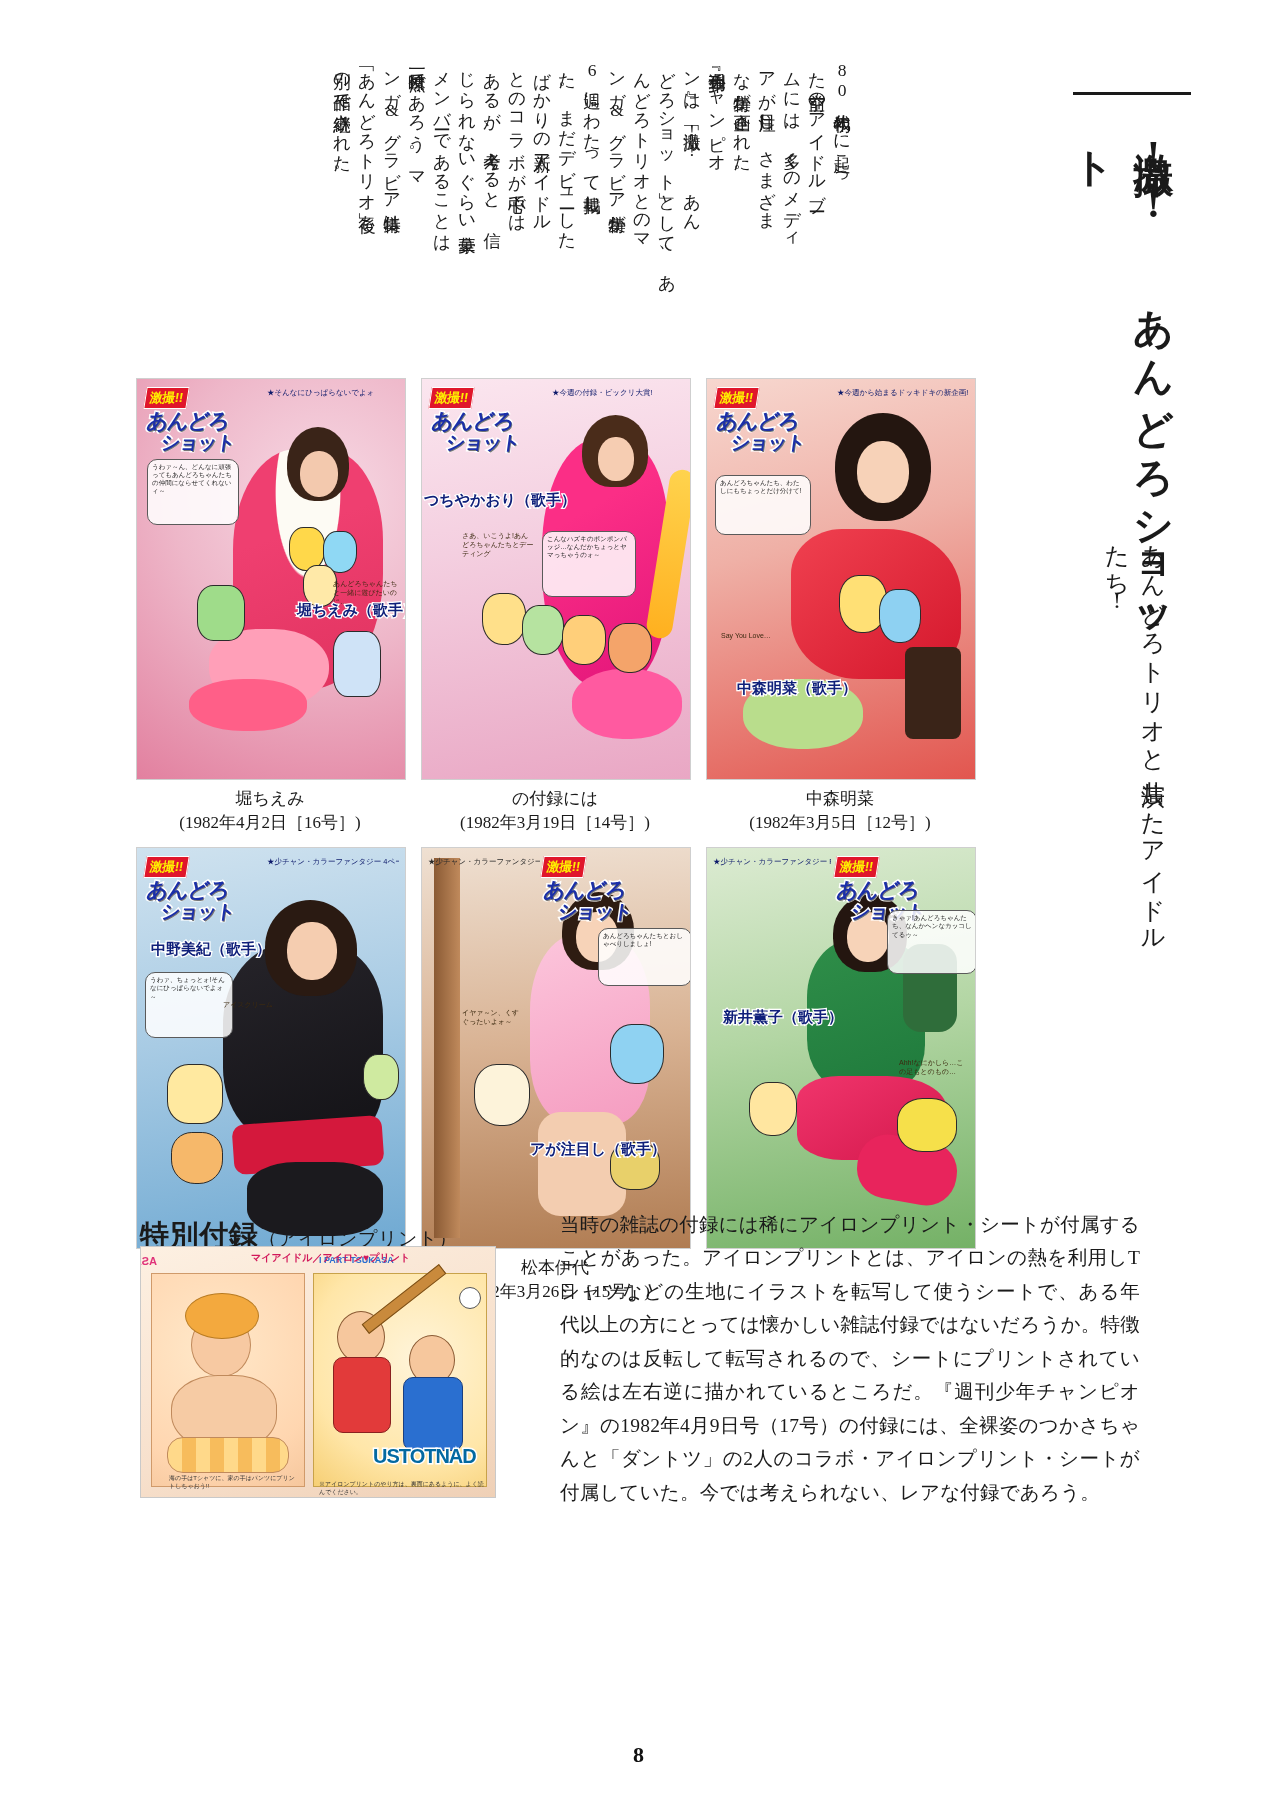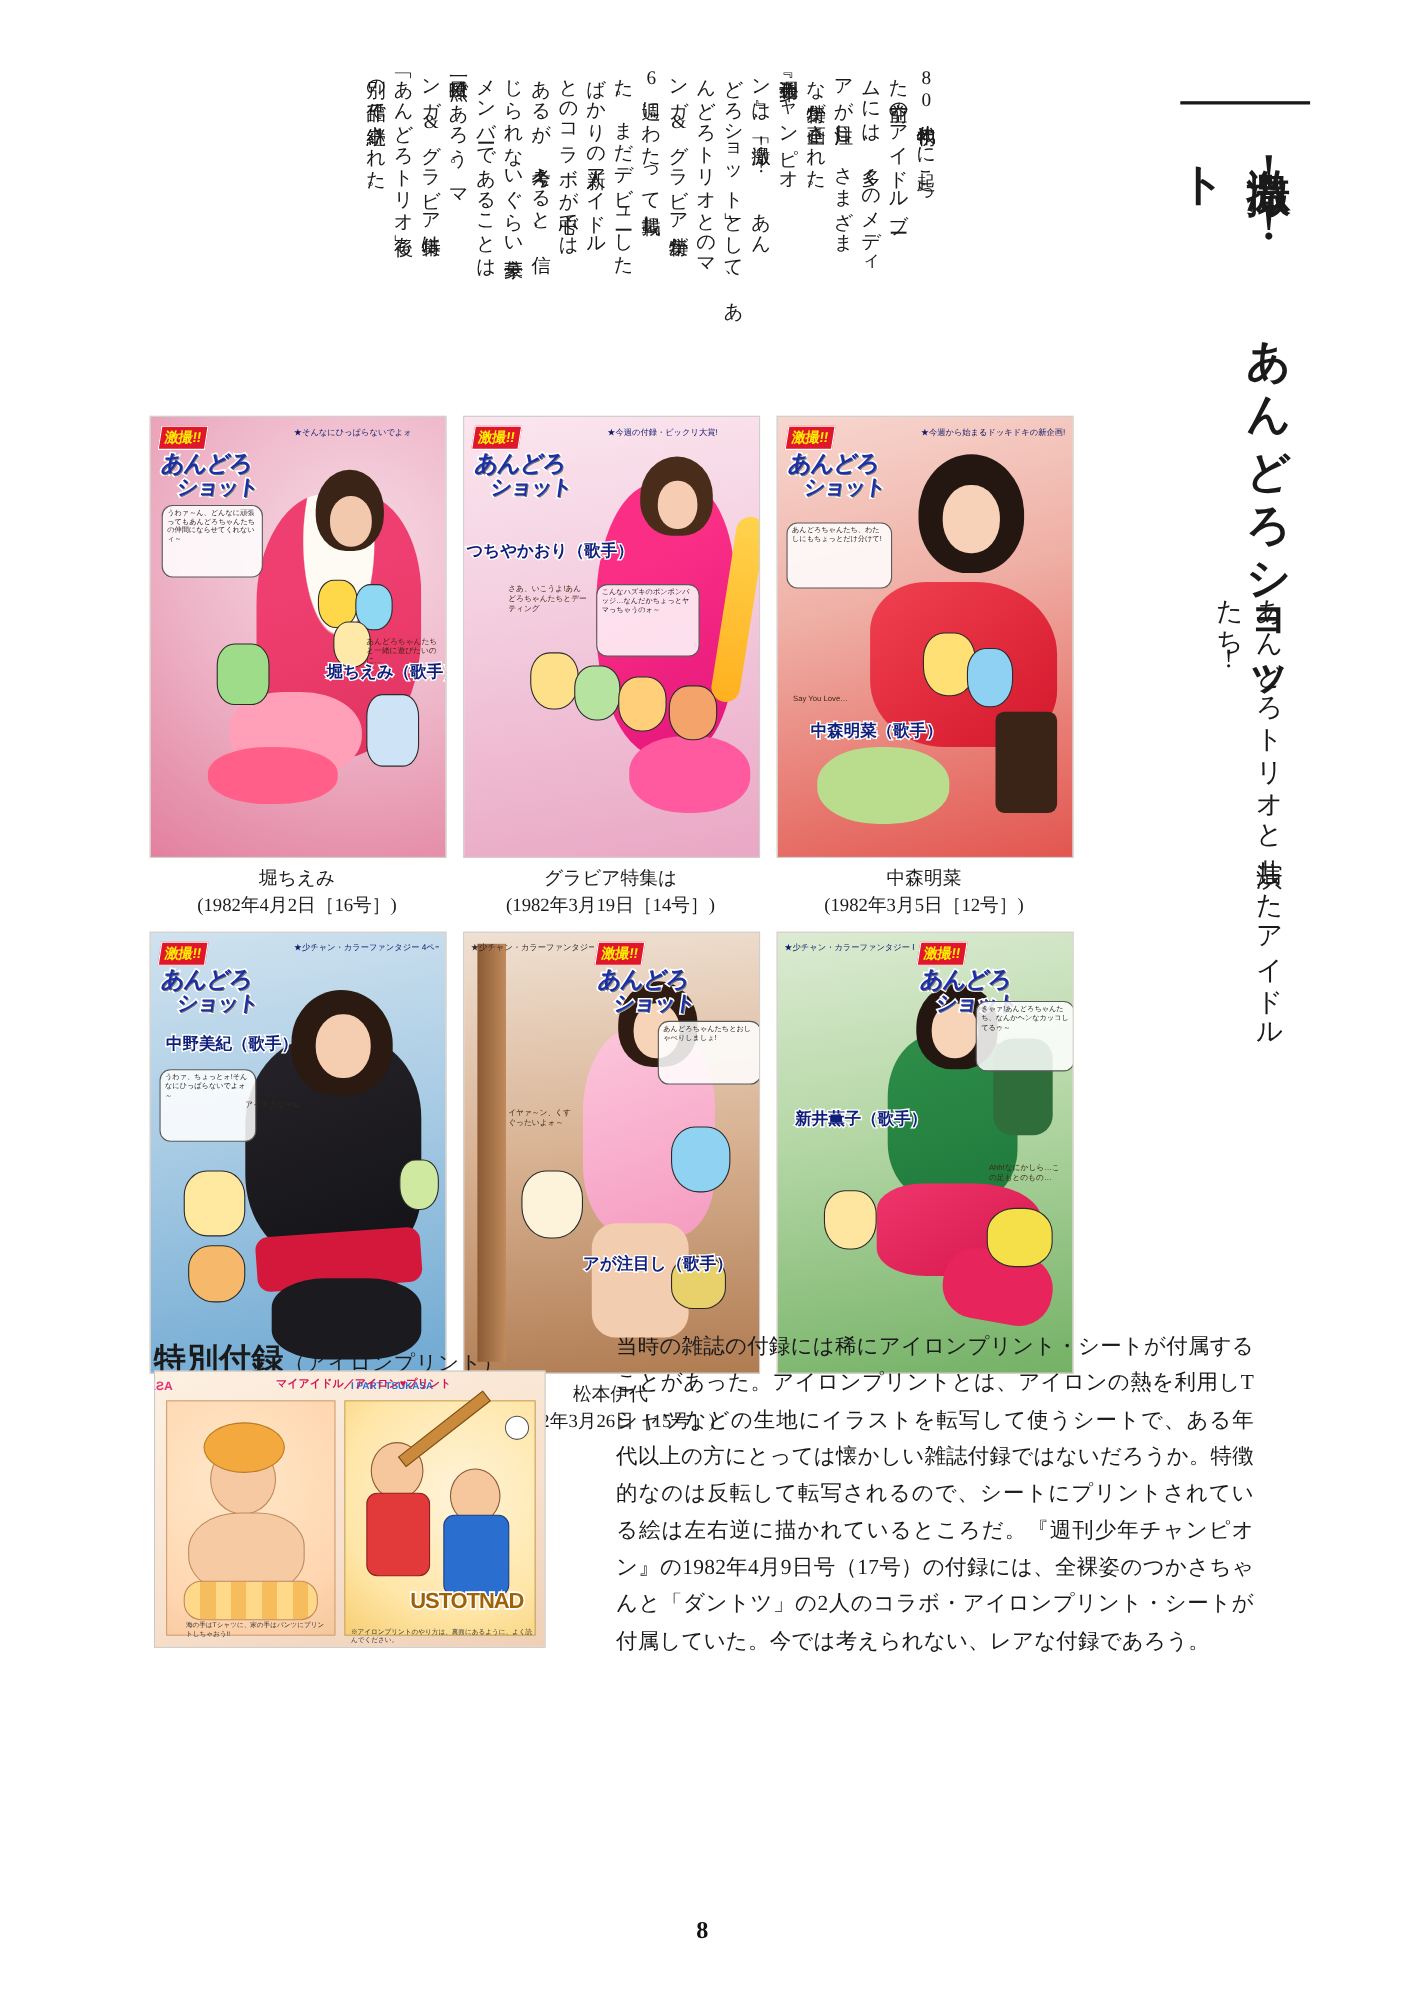--- a/index.html
+++ b/index.html
@@ -371,21 +371,21 @@
           <div class="logo-gekisatsu">激撮!!</div>
           <div class="logo-andro">あんどろ</div>
           <div class="logo-shot">ショット</div>
         </div>
         <div class="top-strip">★今週の付録・ビックリ大賞!</div>
         <div class="balloon" style="left:120px;top:152px;width:84px;height:58px;">こんなハズキのポンポンバッジ…なんだかちょっとヤマっちゃうのォ～</div>
         <div class="handtext" style="left:40px;top:152px;width:72px;height:48px;">さあ、いこうよ!あんどろちゃんたちとデーティング</div>
         <div class="name-plate" style="left:2px;top:112px;">つちやかおり（歌手）</div>
       </div>
       <div class="cover-caption">
-        <span class="nm">グラビア特集は</span>
+        <span class="nm">の付録には</span>
         <span class="dt">(1982年3月19日［14号］)</span>
       </div>
     </div>
 
     <div class="cover-cell">
       <div class="cover-img">
         <div class="bg-layer" style="background:
              linear-gradient(165deg,#f7d7cf 0%,#efb0a6 40%,#e2564f 100%);"></div>
         <div class="figure" style="left:84px;top:150px;width:170px;height:150px;
              background:linear-gradient(140deg,#f04150,#d4172c);border-radius:30% 44% 34% 40%;"></div>
@@ -400,21 +400,21 @@
         <div class="chibi" style="left:132px;top:196px;width:46px;height:56px;background:#ffe075;"></div>
         <div class="chibi" style="left:172px;top:210px;width:40px;height:52px;background:#8ed1f2;"></div>
         <div class="logo-badge">
           <div class="logo-gekisatsu">激撮!!</div>
           <div class="logo-andro">あんどろ</div>
           <div class="logo-shot">ショット</div>
         </div>
         <div class="top-strip">★今週から始まるドッキドキの新企画!</div>
         <div class="balloon" style="left:8px;top:96px;width:86px;height:52px;">あんどろちゃんたち、わたしにもちょっとだけ分けて!</div>
         <div class="handtext" style="left:14px;top:252px;width:74px;height:28px;">Say You Love…</div>
-        <div class="name-plate" style="left:30px;top:276px;">中森明菜（歌手）</div>
+        <div class="name-plate" style="left:30px;top:300px;">中森明菜（歌手）</div>
       </div>
       <div class="cover-caption">
         <span class="nm">中森明菜</span>
         <span class="dt">(1982年3月5日［12号］)</span>
       </div>
     </div>
   </div>
 
   <div class="grid-row">
 
@@ -542,21 +542,21 @@
               border:1.5px solid #c8a24a;"></div>
   <div class="blob" style="left:196px;top:64px;width:46px;height:50px;background:#f6c79d;border:1.5px solid #8a5a34;"></div>
   <div class="blob" style="left:268px;top:88px;width:44px;height:48px;background:#f6c79d;border:1.5px solid #8a5a34;"></div>
   <div style="position:absolute;left:192px;top:110px;width:56px;height:74px;
               background:#e23a3a;border:1.5px solid #8a2020;border-radius:10px;"></div>
   <div style="position:absolute;left:262px;top:130px;width:58px;height:72px;
               background:#2a6fd0;border:1.5px solid #1a3f80;border-radius:10px;"></div>
   <div style="position:absolute;left:214px;top:46px;width:96px;height:10px;
               background:#c98a3c;border:1.5px solid #7a4f18;transform:rotate(-38deg);"></div>
   <div class="blob" style="left:318px;top:40px;width:20px;height:20px;background:#fff;border:1.5px solid #555;"></div>
-  <div class="ip-title" style="left:232px;top:198px;font-size:20px;color:#a16207;
+  <div class="ip-title" style="left:232px;top:198px;font-size:20px;color:#0369a1;
               -webkit-text-stroke:3px #fff;paint-order:stroke fill;letter-spacing:-1px;">USTOTNAD</div>
   <div class="ip-foot" style="left:28px;top:228px;width:130px;">海の手はTシャツに、家の手はパンツにプリントしちゃおう!!</div>
   <div class="ip-foot" style="left:178px;top:234px;width:168px;">※アイロンプリントのやり方は、裏面にあるように、よく読んでください。</div>
   <div class="ip-title" style="left:110px;top:4px;font-size:10px;">マイアイドル／アイロン♥プリント</div>
 </div>
 
 <p id="bonus-body">当時の雑誌の付録には稀にアイロンプリント・シートが付属することがあった。アイロンプリントとは、アイロンの熱を利用しTシャツなどの生地にイラストを転写して使うシートで、ある年代以上の方にとっては懐かしい雑誌付録ではないだろうか。特徴的なのは反転して転写されるので、シートにプリントされている絵は左右逆に描かれているところだ。『週刊少年チャンピオン』の1982年4月9日号（17号）の付録には、全裸姿のつかさちゃんと「ダントツ」の2人のコラボ・アイロンプリント・シートが付属していた。今では考えられない、レアな付録であろう。</p>
 
 <div id="page-number">8</div>
 

